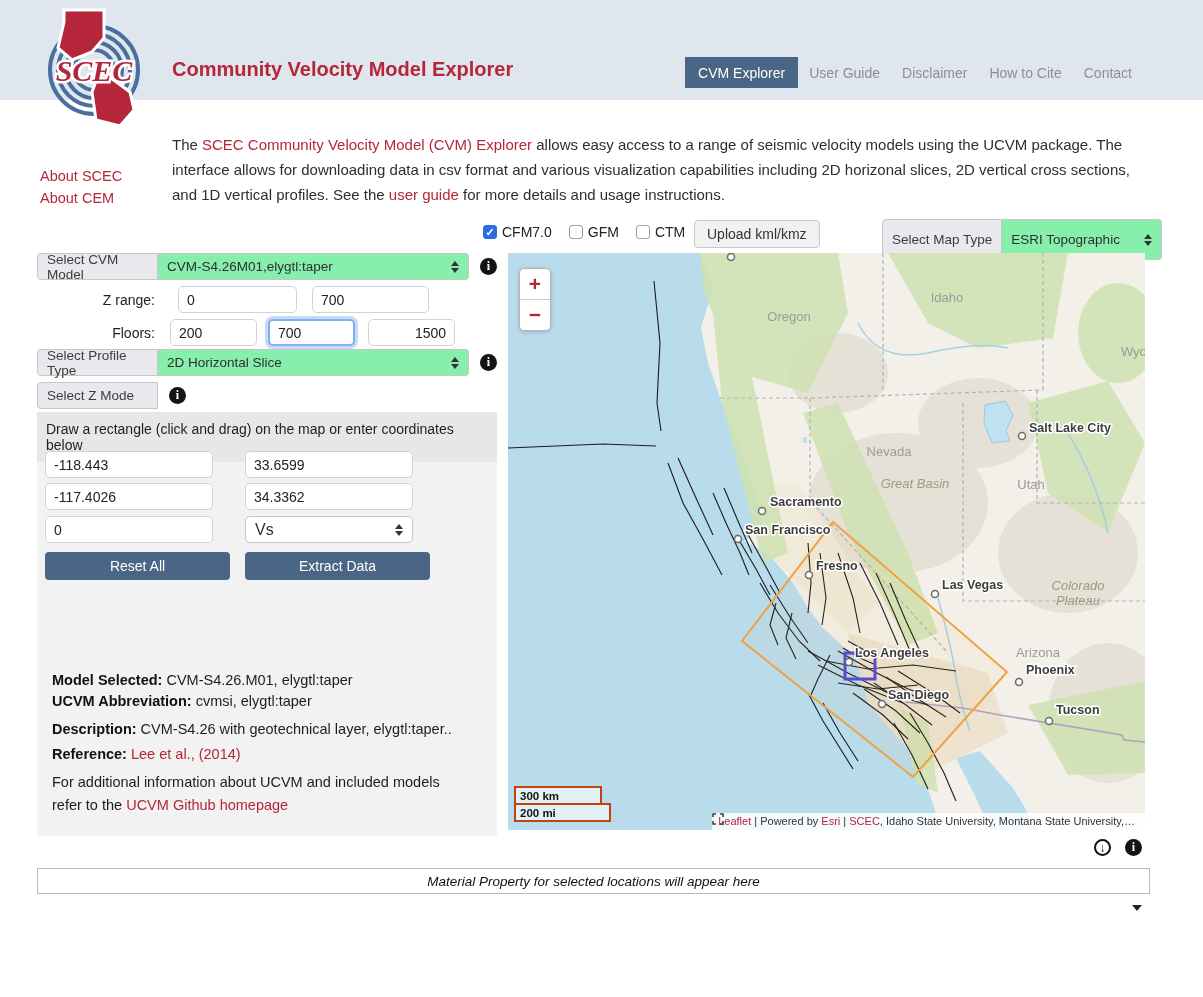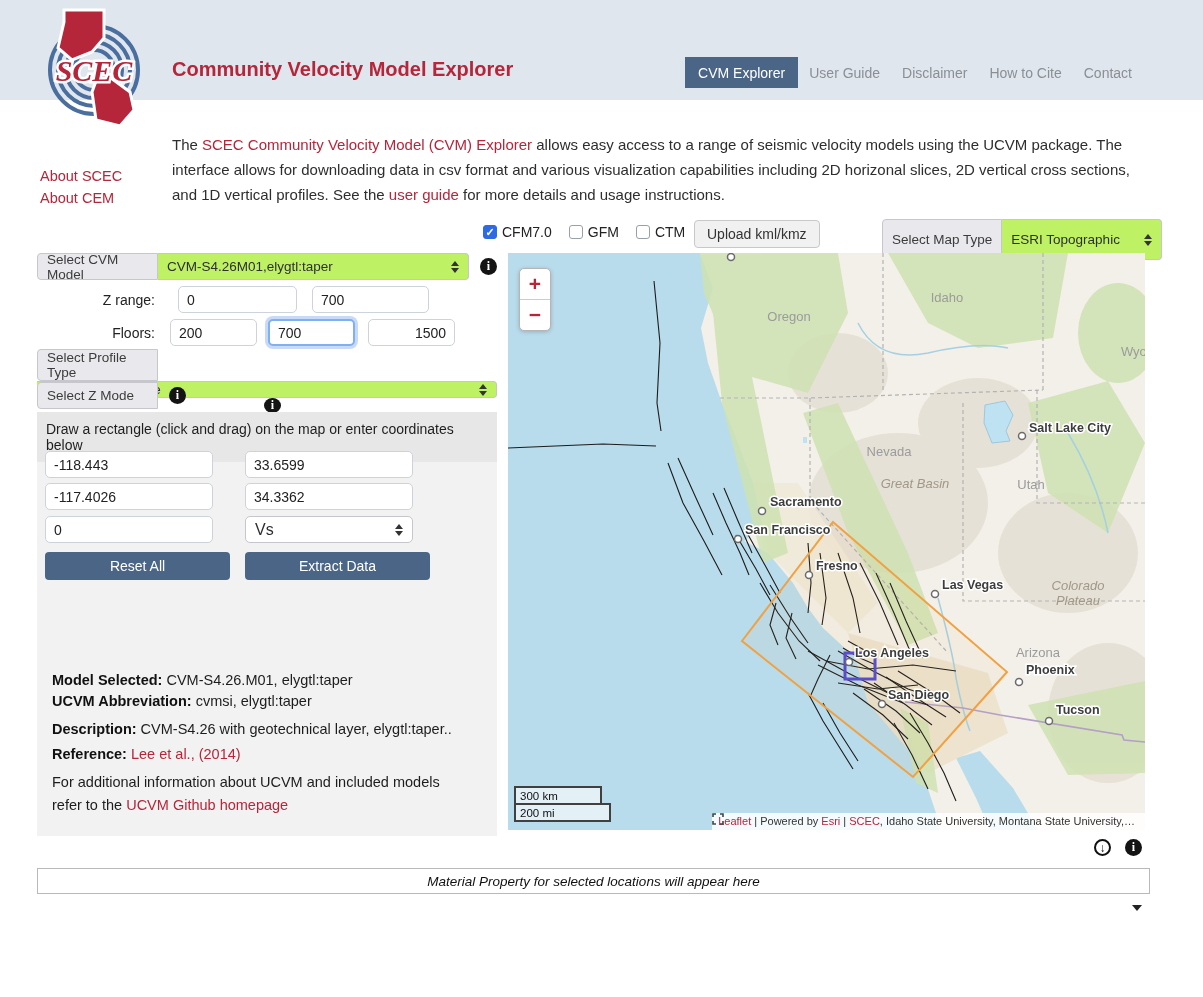--- a/index.html
+++ b/index.html
@@ -20,21 +20,21 @@
   
   .check-row{position:absolute;left:483px;top:224px;display:flex;align-items:center;gap:17px;font-size:14px;color:#222;}
   .check-item{display:flex;align-items:center;gap:5px;cursor:pointer;}
   .cbox{width:14px;height:14px;border:1px solid #9aa0a6;border-radius:3px;background:#fff;box-sizing:border-box;}
   .cbox.checked{background:#2d6ae3;border-color:#2d6ae3;color:#fff;font-size:11px;line-height:13px;text-align:center;font-weight:bold;}
   .upload-btn{position:absolute;left:694px;top:220px;height:26px;padding:0 12px;background:#f1f1f1;border:1px solid #c8c8c8;
               border-radius:4px;font-size:14px;color:#333;display:flex;align-items:center;cursor:pointer;}
   .maptype{position:absolute;left:882px;top:219px;display:flex;height:41px;font-size:13.5px;}
   .ig-label{background:#e9e9ed;border:1px solid #c6c6cc;color:#3c3c3c;display:flex;align-items:center;
             padding:0 9px;border-radius:4px 0 0 4px;box-sizing:border-box;}
-  .ig-select{background:#bef264;border:1px solid #c6c6cc;border-left:none;display:flex;align-items:center;
+  .ig-select{background:#86efac;border:1px solid #c6c6cc;border-left:none;display:flex;align-items:center;
              justify-content:space-between;padding:0 9px;border-radius:0 4px 4px 0;box-sizing:border-box;cursor:pointer;}
   .caret-ud{display:inline-flex;flex-direction:column;gap:2px;margin-left:10px;}
   .caret-ud i{width:0;height:0;border-left:4px solid transparent;border-right:4px solid transparent;display:block;}
   .caret-ud .up{border-bottom:5px solid #333;}
   .caret-ud .dn{border-top:5px solid #333;}
   
   .left-form{position:absolute;left:37px;top:253px;width:460px;}
   .frow{position:absolute;display:flex;height:27px;font-size:13.5px;}
   .info-icon{width:17px;height:17px;border-radius:50%;background:#141414;color:#fff;font-family:"Liberation Serif",serif;
              font-weight:bold;font-size:12px;display:flex;align-items:center;justify-content:center;margin-left:11px;align-self:center;cursor:pointer;}
@@ -54,21 +54,21 @@
   .model-info b{color:#111;}
   
   .map{position:absolute;left:508px;top:253px;width:637px;height:577px;background:#b9dcec;overflow:hidden;cursor:crosshair;}
   .map svg{position:absolute;left:0;top:0;}
   .zoomctl{position:absolute;left:11px;top:15px;width:30px;border:1px solid #b5b5b5;border-radius:5px;background:#fff;
            box-shadow:0 1px 4px rgba(0,0,0,.2);overflow:hidden;}
   .zoomctl div{height:30px;display:flex;align-items:center;justify-content:center;font-size:21px;font-weight:bold;
                color:#b5263a;cursor:pointer;}
   .zoomctl div:first-child{border-bottom:1px solid #ccc;}
   .scale{position:absolute;left:6px;bottom:8px;font-size:11.5px;color:#111;}
-  .scale .bar{background:rgba(255,255,255,.6);border:2px solid #404040;padding:1px 4px 0 4px;box-sizing:border-box;line-height:14px;}
+  .scale .bar{background:rgba(255,255,255,.6);border:2px solid #c2410c;padding:1px 4px 0 4px;box-sizing:border-box;line-height:14px;font-weight:bold;}
   .scale .km{border-bottom:none;width:88px;}
   .scale .mi{width:97px;}
   .attrib{position:absolute;right:0;bottom:0;background:rgba(255,255,255,.85);font-size:11px;color:#333;
           padding:2px 4px 3px 6px;display:flex;align-items:flex-end;gap:0;white-space:pre;}
   .attrib .fsicon{margin-left:6px;display:inline-flex;cursor:pointer;}
   
   .res-icons{position:absolute;top:839px;left:1094px;display:flex;gap:14px;align-items:center;}
   .dl-icon{width:17px;height:17px;border-radius:50%;border:2px solid #111;color:#111;font-size:12px;font-weight:bold;
            display:flex;align-items:center;justify-content:center;box-sizing:border-box;cursor:pointer;}
   .placeholder-bar{position:absolute;left:37px;width:1111px;height:24px;border:1px solid #b9b9b9;background:#fff;
@@ -161,21 +161,21 @@
       <input class="tinput" style="position: absolute; left: 275px; width: 117px;" value="700">
     </div>
 
     <div class="frow" style="left:0;top:66px;width:460px;">
       <div class="rlabel" style="width:118px;">Floors:</div>
       <input class="tinput" style="position: absolute; left: 133px; width: 87px;" value="200">
       <input class="tinput focused" style="position: absolute; left: 231px; width: 87px;" value="700">
       <input class="tinput" style="position: absolute; left: 331px; width: 87px; padding-left: 46px;" value="1500">
     </div>
 
-    <div class="frow" style="left:0;top:96px;width:460px;flex-direction:column;">
+    <div class="frow" style="left:0;top:96px;width:460px;">
       <div class="ig-label" style="width:121px;">Select Profile Type</div>
       <div class="ig-select" style="flex:1;">
         <span>2D Horizontal Slice</span>
         <span class="caret-ud">
             <i class="up"></i>
             <i class="dn"></i>
           </span>
       </div>
       <span class="info-icon">i</span>
     </div>

